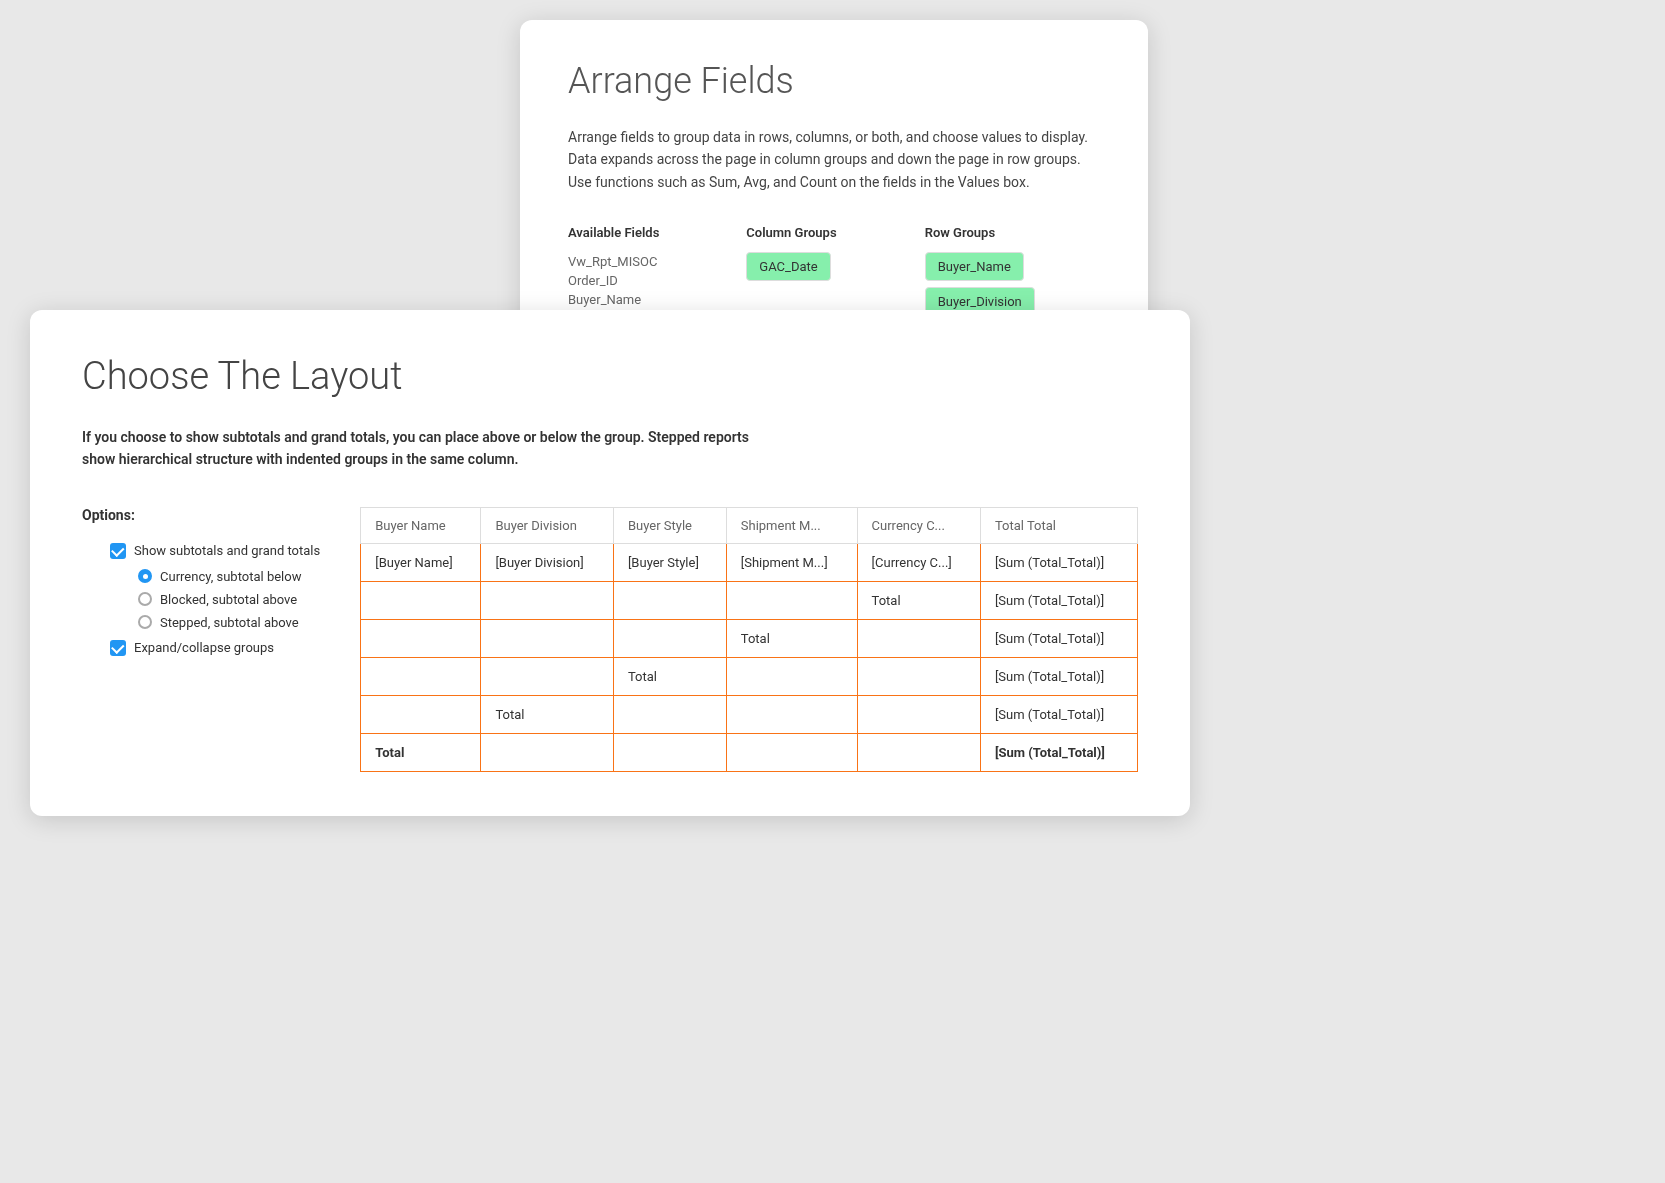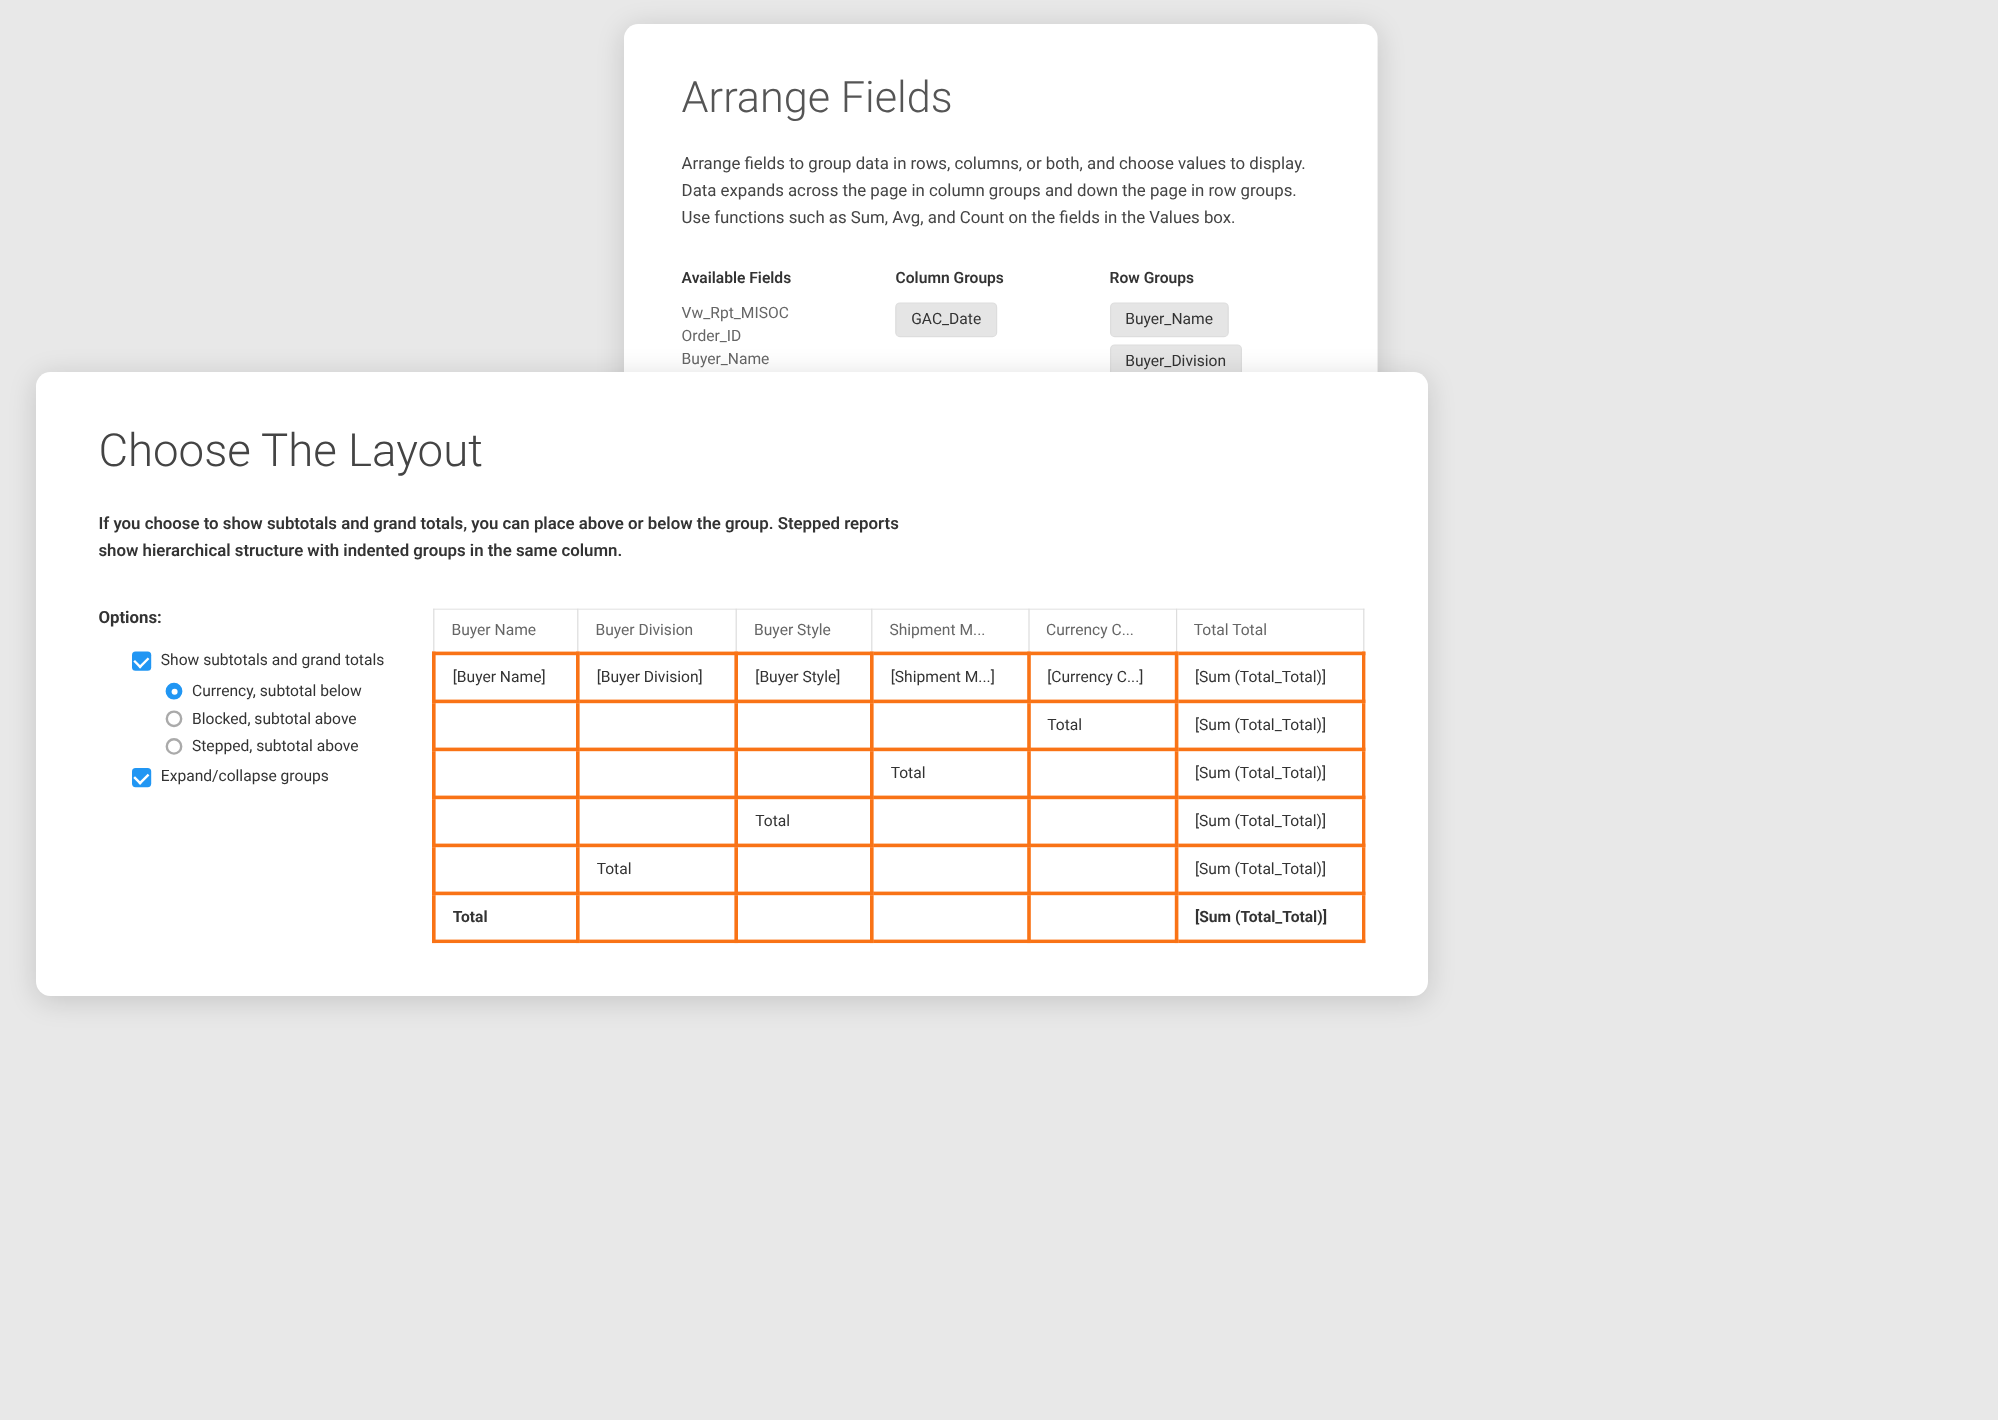--- a/index.html
+++ b/index.html
@@ -55,21 +55,21 @@
       margin-bottom: 12px;
     }
 
     .fields-col .field-item {
       font-size: 13px;
       color: #666;
       padding: 2px 0;
     }
 
     .field-tag {
-      background: #e5e5e5;
+      background: #86efac;
       border: 1px solid #ddd;
       border-radius: 4px;
       padding: 6px 12px;
       font-size: 13px;
       color: #333;
       margin-bottom: 6px;
       display: inline-block;
     }
 
     
@@ -193,21 +193,21 @@
     .preview-table thead tr th {
       border: 1px solid #ddd;
       padding: 10px 14px;
       font-weight: 400;
       color: #666;
       text-align: left;
       background: #fff;
     }
 
     .preview-table tbody tr td {
-      border: 3px solid #f97316;
+      border: 1px solid #f97316;
       padding: 11px 14px;
       color: #333;
       font-size: 13px;
     }
 
     .preview-table tbody tr td.bold {
       font-weight: 700;
     }
 
     .total-row td {

